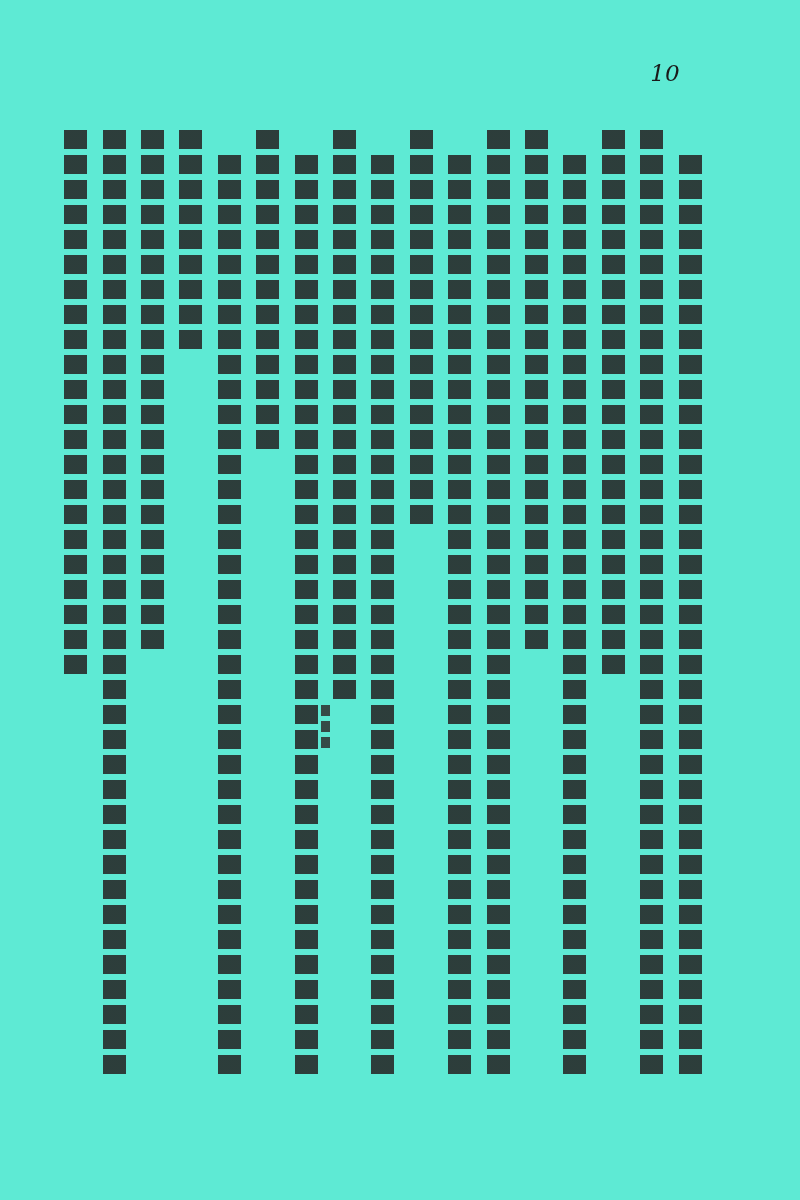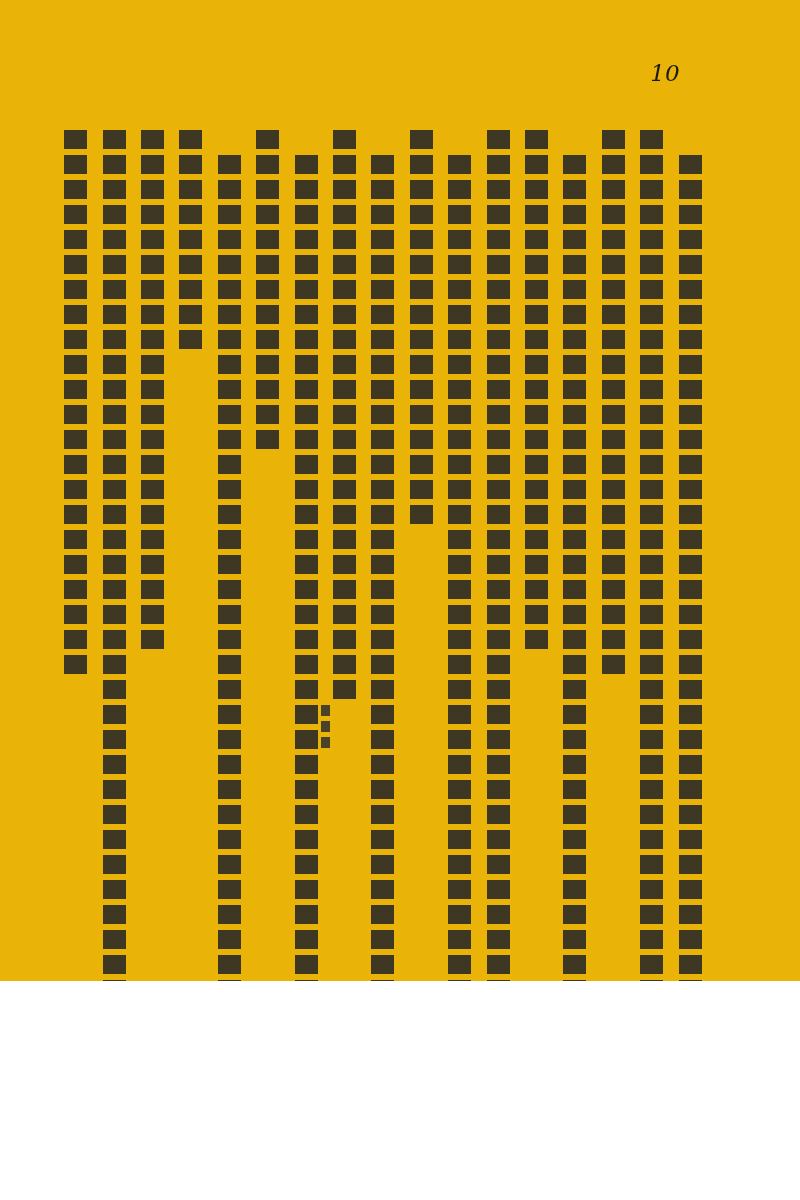--- a/index.html
+++ b/index.html
@@ -3,22 +3,22 @@
 <meta charset="utf-8">
 <style>
   html, body {
     margin: 0;
     padding: 0;
     background: #ffffff;
   }
   .page {
     position: relative;
     width: 800px;
-    height: 981px;
-    background: #eab308;
+    height: 1200px;
+    background: #5eead4;
     overflow: hidden;
     font-family: "DejaVu Serif", serif;
   }
   .page-number {
     position: absolute;
     top: 60px;
     left: 633px;
     width: 64px;
     text-align: center;
     font-family: "DejaVu Serif", serif;

